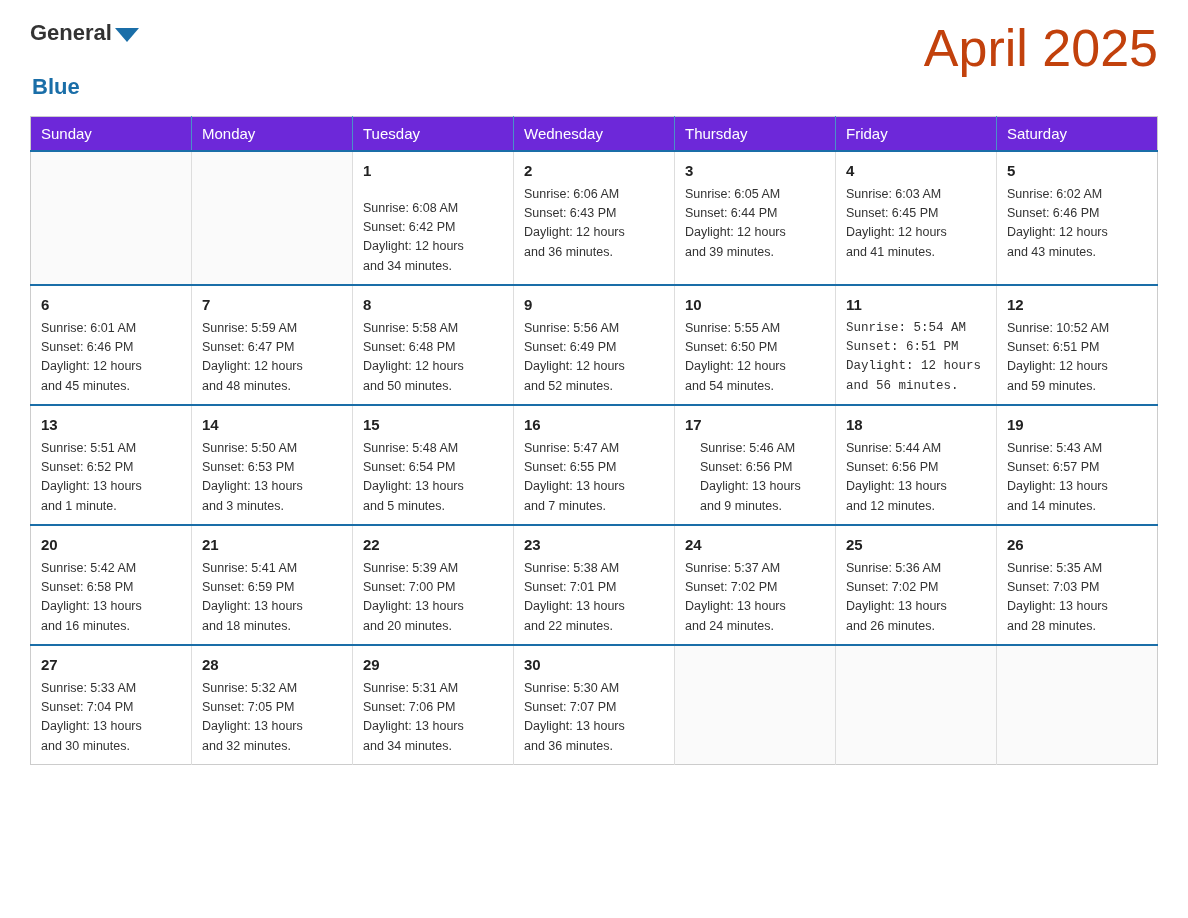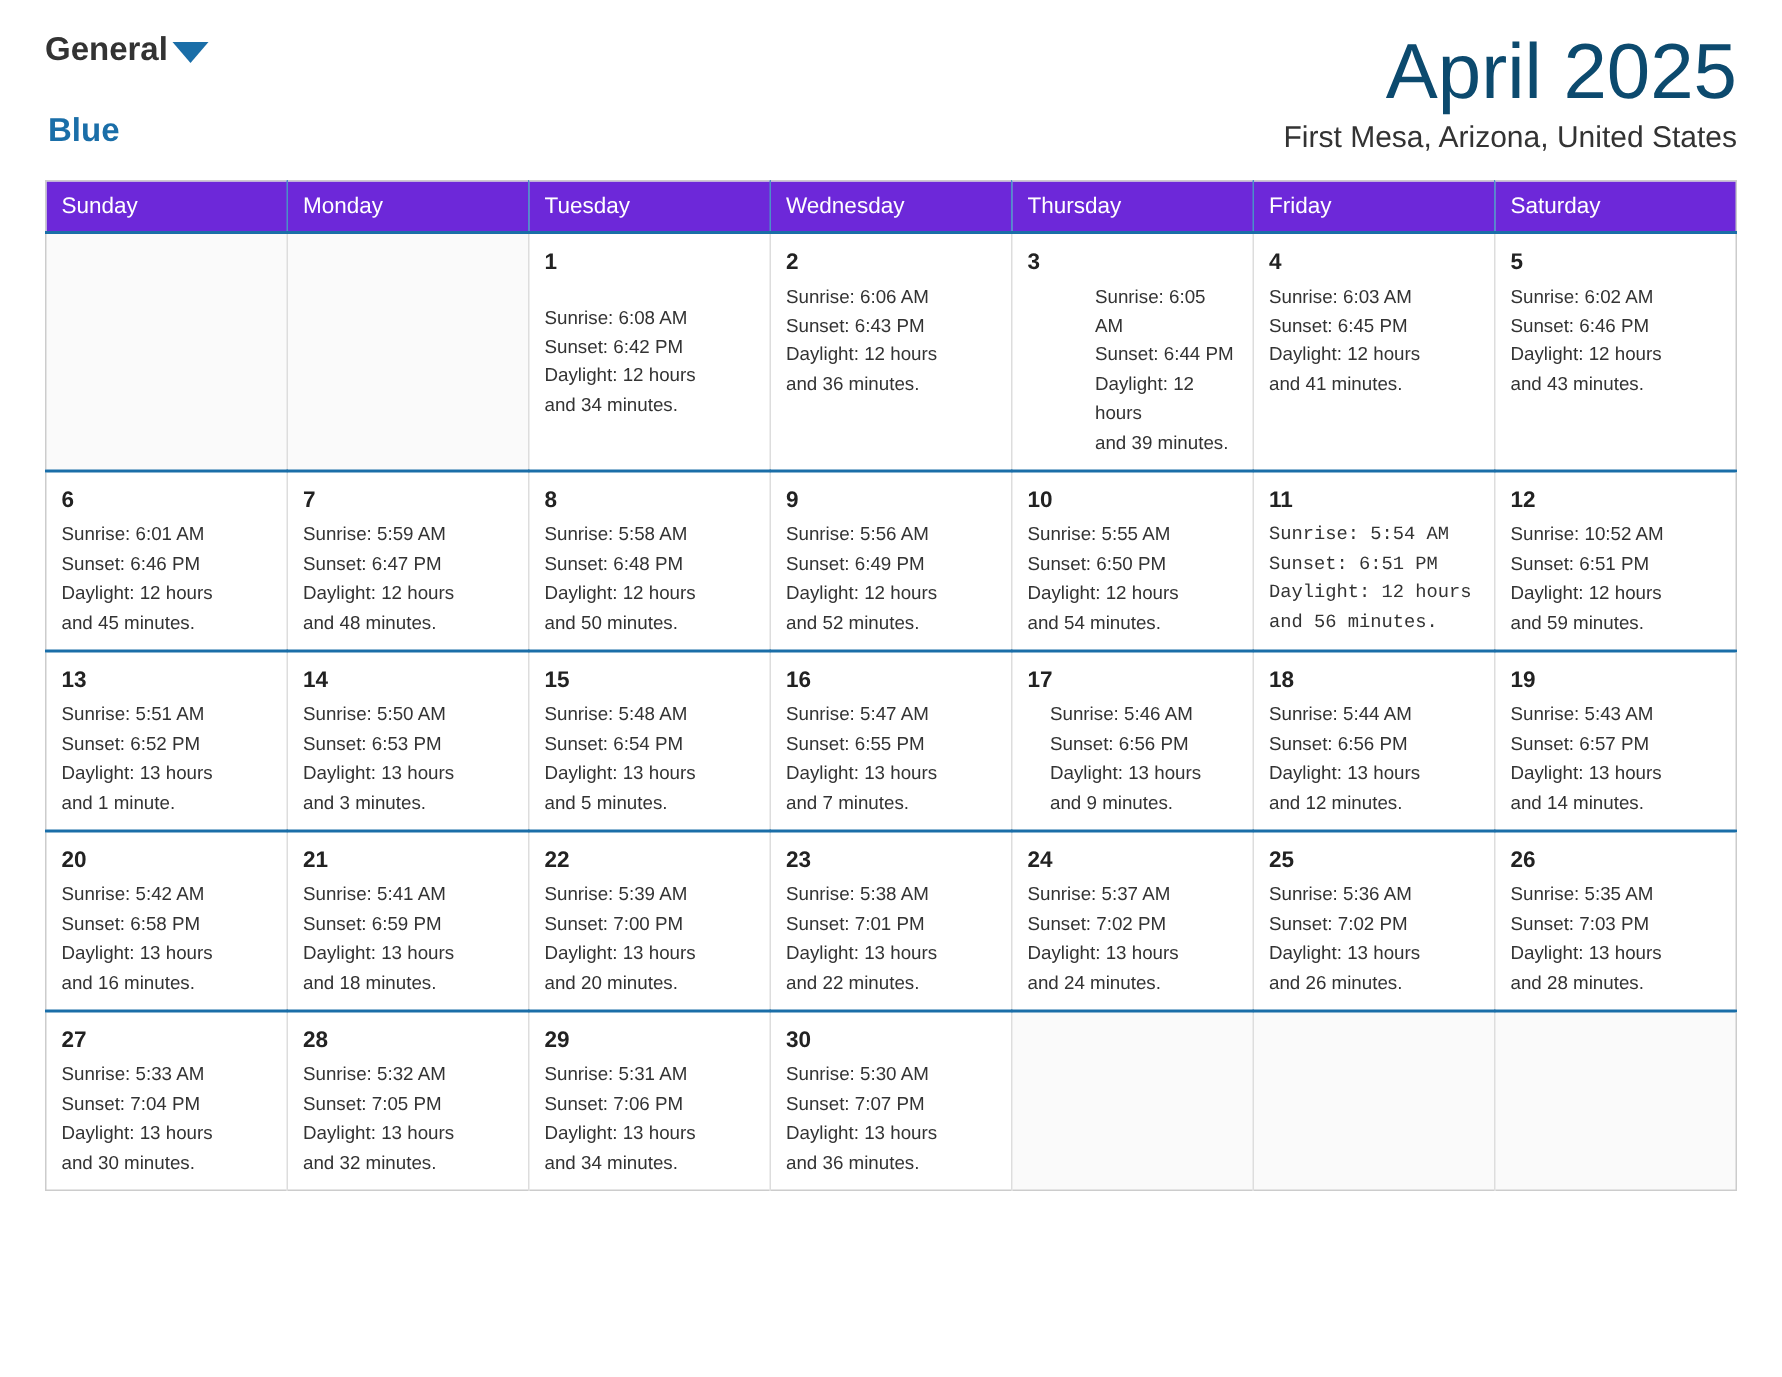--- a/index.html
+++ b/index.html
@@ -41,22 +41,23 @@
       font-weight: bold;
       color: #1a6ea8;
       margin-left: 2px;
     }
     .title-section {
       text-align: right;
     }
     .month-title {
       font-size: 52px;
       font-weight: normal;
-      color: #0c4a6e;
+      color: #c2410c;
       line-height: 1.1;
+      text-align: center;
     }
     .location-title {
       font-size: 20px;
       color: #333;
       margin-top: 4px;
     }
     .calendar {
       width: 100%;
       border-collapse: collapse;
       border: 1px solid #ccc;
@@ -115,21 +116,20 @@
 <div class="header">
   <div class="logo">
     <div class="logo-general-row">
       <span class="logo-text-general">General</span>
       <div class="logo-arrow"></div>
     </div>
     <span class="logo-text-blue">Blue</span>
   </div>
   <div class="title-section">
     <div class="month-title">April 2025</div>
-    <div class="location-title">First Mesa, Arizona, United States</div>
   </div>
 </div>
 
 <table class="calendar">
   <thead>
     <tr>
       <th>Sunday</th>
       <th>Monday</th>
       <th>Tuesday</th>
       <th>Wednesday</th>
@@ -151,21 +151,21 @@
         </td>
         <td>
           <span class="day-number">2</span>
           <div class="day-info" style="white-space: pre-line;">Sunrise: 6:06 AM
 Sunset: 6:43 PM
 Daylight: 12 hours
 and 36 minutes.</div>
         </td>
         <td>
           <span class="day-number">3</span>
-          <div class="day-info" style="white-space: pre-line; margin-left: 45px;">Sunrise: 6:05 AM
+          <div class="day-info" style="white-space: pre-line;">Sunrise: 6:05 AM
 Sunset: 6:44 PM
 Daylight: 12 hours
 and 39 minutes.</div>
         </td>
         <td>
           <span class="day-number">4</span>
           <div class="day-info" style="white-space: pre-line;">Sunrise: 6:03 AM
 Sunset: 6:45 PM
 Daylight: 12 hours
 and 41 minutes.</div>

